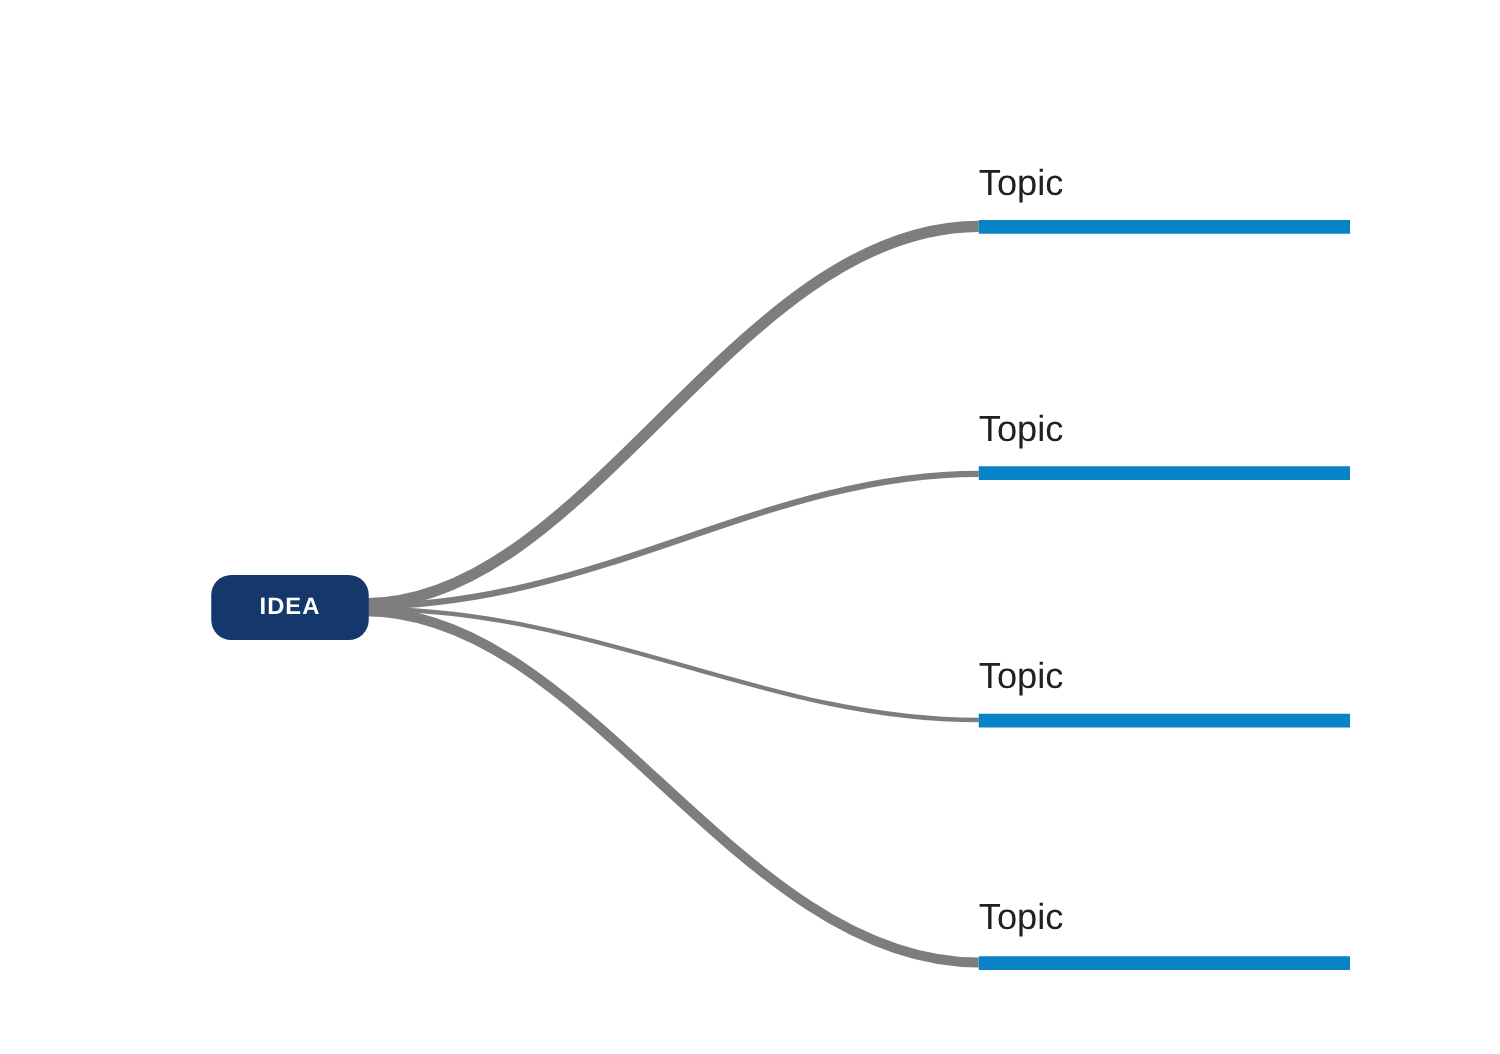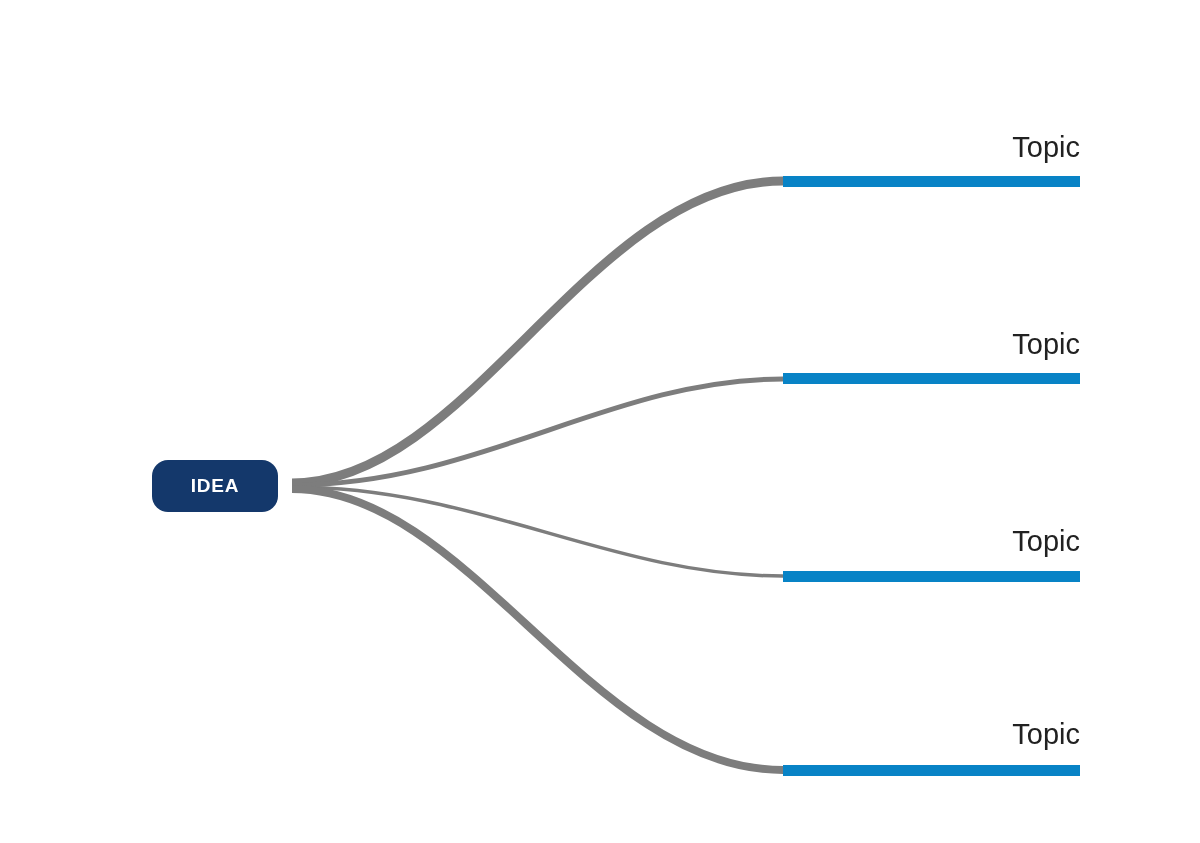--- a/index.html
+++ b/index.html
@@ -27,42 +27,42 @@
   }
   .connector-svg {
     position: absolute;
     left: 0;
     top: 0;
     width: 1200px;
     height: 843px;
   }
   .idea-node {
     position: absolute;
-    left: 152px;
+    left: 169px;
     top: 460px;
     width: 126px;
     height: 52px;
     border-radius: 16px;
     display: flex;
     align-items: center;
     justify-content: center;
     cursor: pointer;
   }
   .idea-label {
     font-size: 19px;
     font-weight: bold;
     letter-spacing: 0.8px;
   }
   .topic-label {
     position: absolute;
     left: 783px;
     width: 297px;
     height: 34px;
     line-height: 34px;
-    text-align: right;
+    text-align: left;
     font-size: 29px;
     font-weight: 400;
     cursor: pointer;
   }
   .topic-label.t1 { top: 130px; }
   .topic-label.t2 { top: 327px; }
   .topic-label.t3 { top: 524px; }
   .topic-label.t4 { top: 717px; }
 </style>
 </head>

